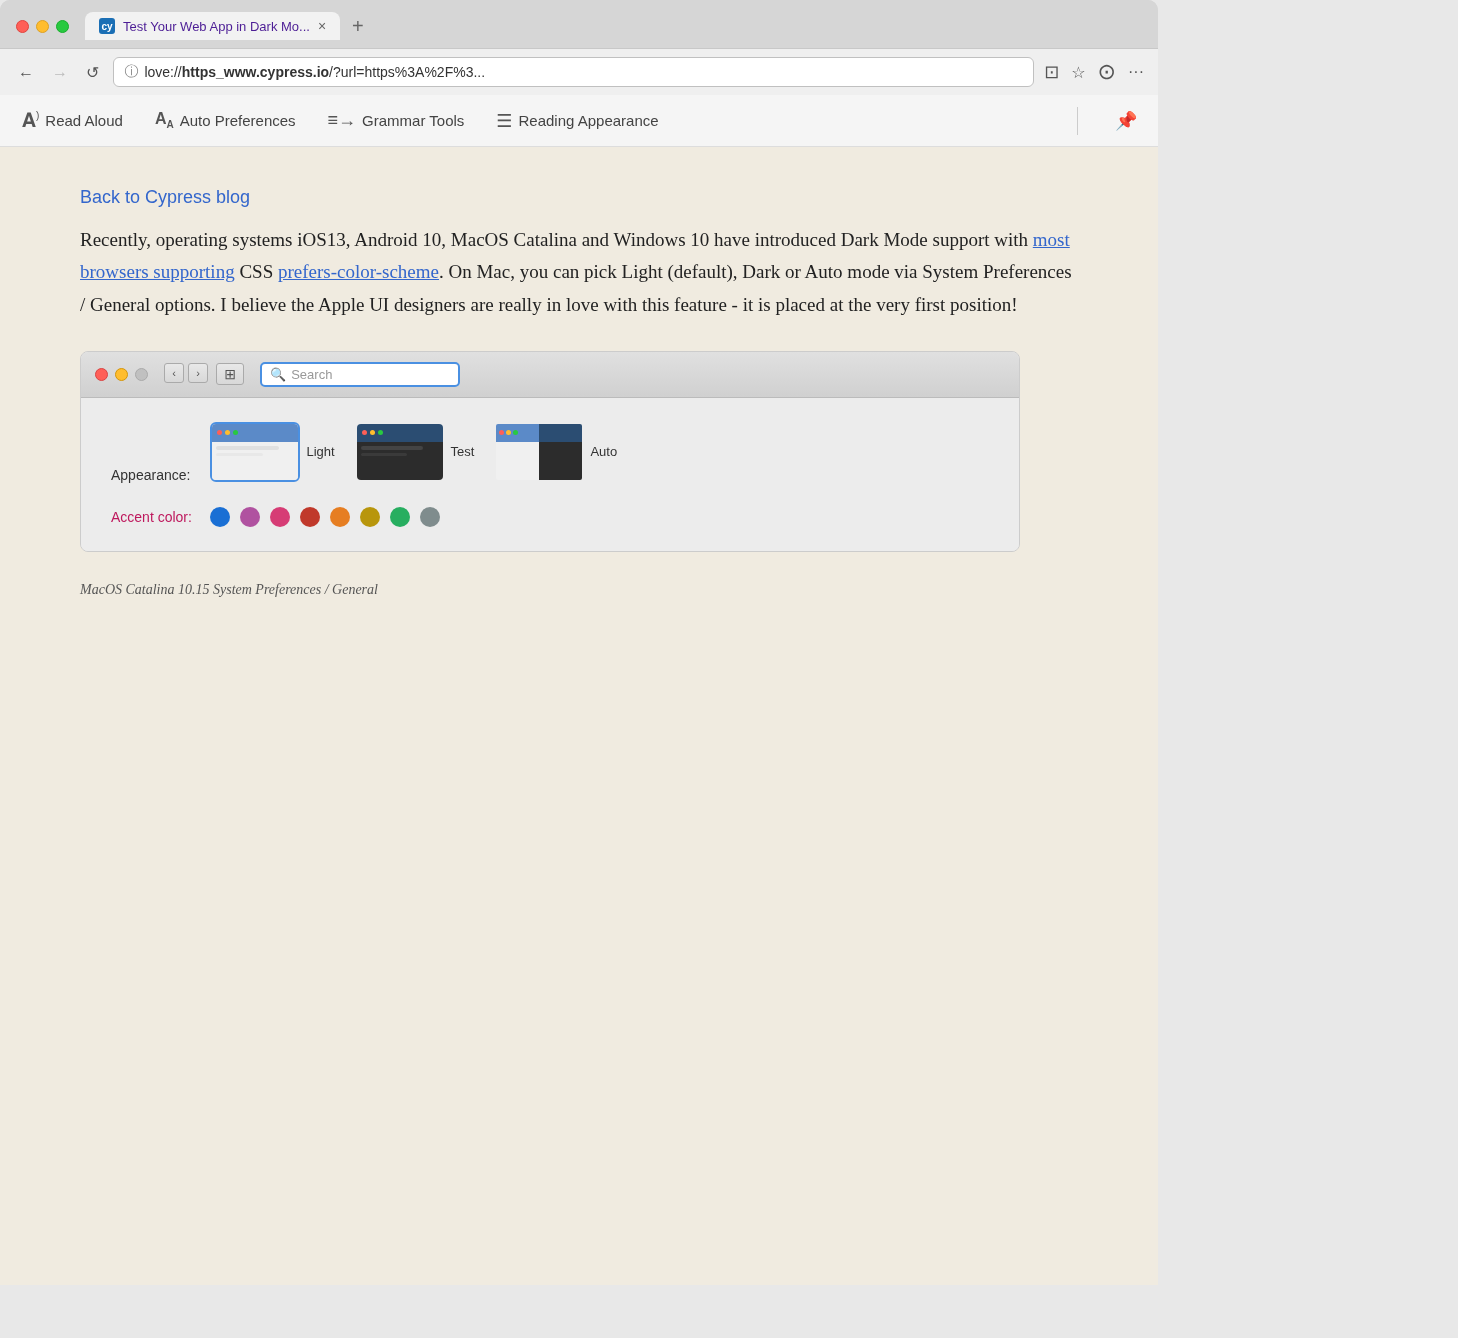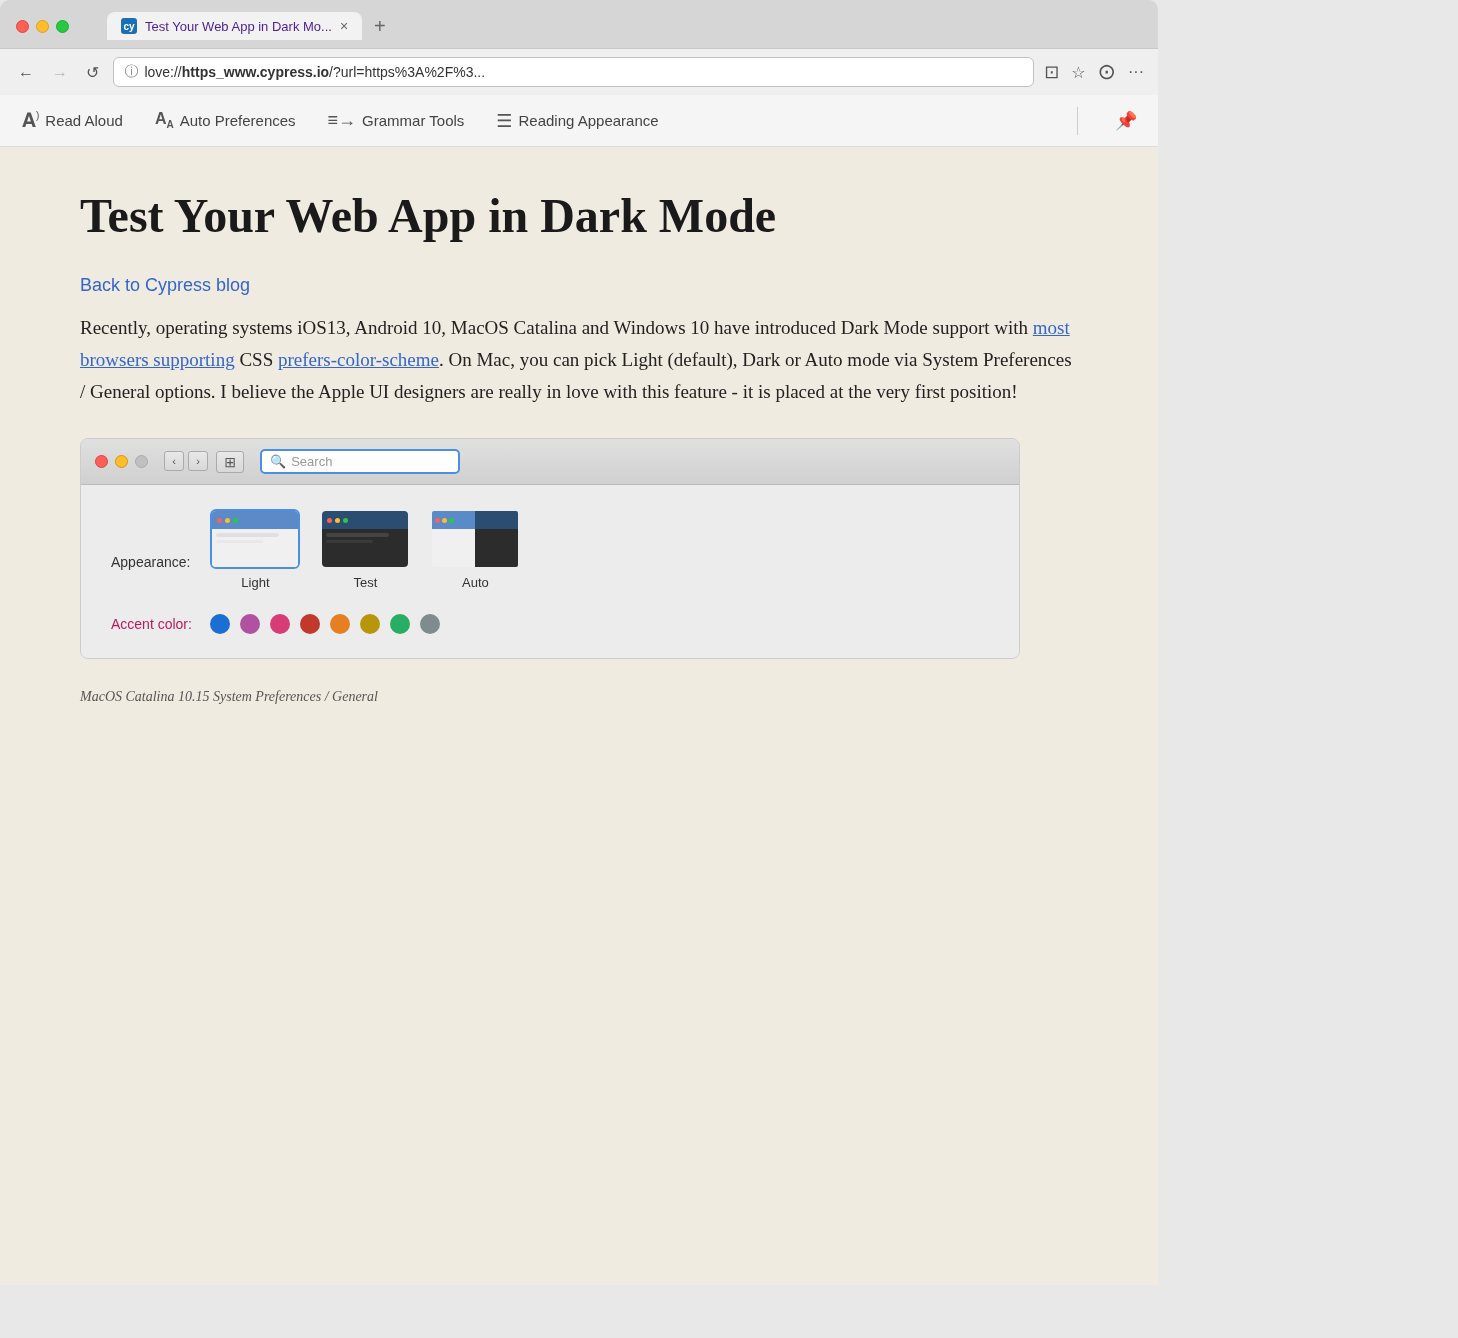--- a/index.html
+++ b/index.html
@@ -15,21 +15,21 @@
       background: #d6d6d6;
       border-radius: 10px 10px 0 0;
       overflow: hidden;
     }
 
     .title-bar {
       background: #d6d6d6;
       padding: 12px 16px 8px;
       display: flex;
       align-items: center;
-      gap: 28px;
+      gap: 6px;
     }
 
     .traffic-lights {
       display: flex;
       gap: 7px;
       align-items: center;
     }
 
     .traffic-light {
       width: 13px;
@@ -325,21 +325,21 @@
       font-weight: 500;
     }
 
     .appearance-options {
       display: flex;
       gap: 20px;
     }
 
     .appearance-option {
       display: flex;
-      flex-direction: column;
+      flex-direction: row;
       align-items: center;
       gap: 6px;
     }
 
     .appearance-thumb {
       width: 90px;
       height: 60px;
       border-radius: 6px;
       overflow: hidden;
       border: 2px solid transparent;
@@ -484,21 +484,20 @@
       <span>Reading Appearance</span>
     </div>
 
     <div class="toolbar-divider"></div>
 
     <span class="toolbar-pin">📌</span>
   </div>
 
   <div class="reader-content">
 
-    <h1 class="article-title">Test Your Web App in Dark Mode</h1>
 
     <a class="back-link" href="#">Back to Cypress blog</a>
 
     <p class="article-body">
       <span>Recently, operating systems iOS13, Android 10, MacOS Catalina and Windows 10 have introduced Dark Mode support with </span><a class="link" href="#">most browsers supporting</a><span> CSS </span><a class="link" href="#">prefers-color-scheme</a><span>. On Mac, you can pick Light (default), Dark or Auto mode via System Preferences / General options. I believe the Apple UI designers are really in love with this feature - it is placed at the very first position!</span>
     </p>
 
     <div class="macos-screenshot">
 
       <div class="macos-titlebar">

